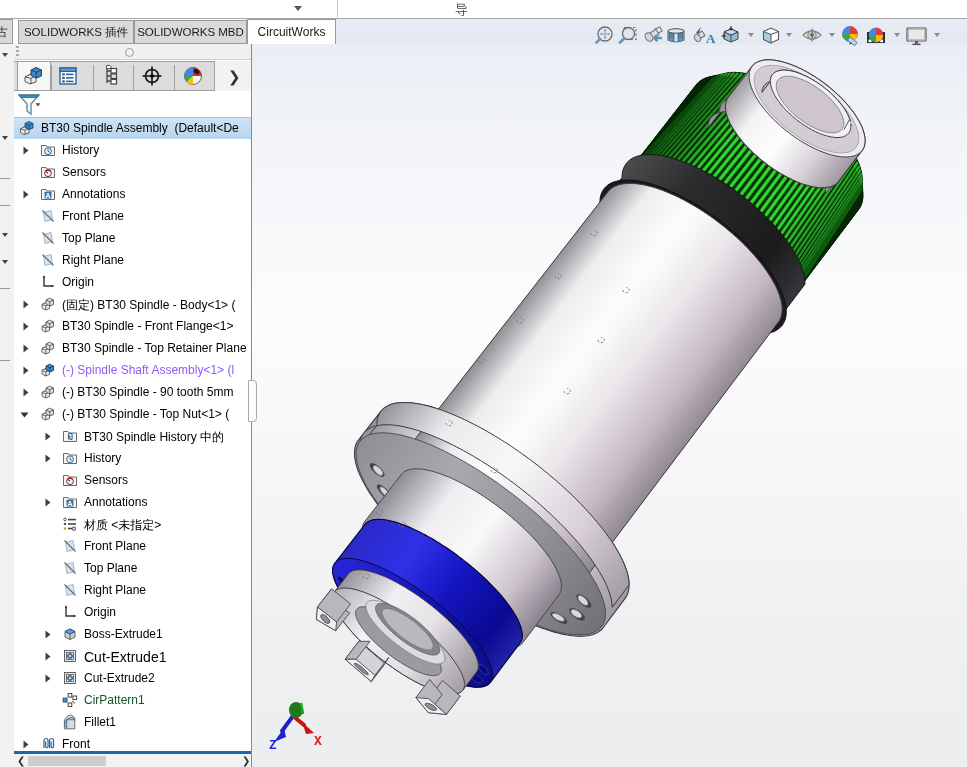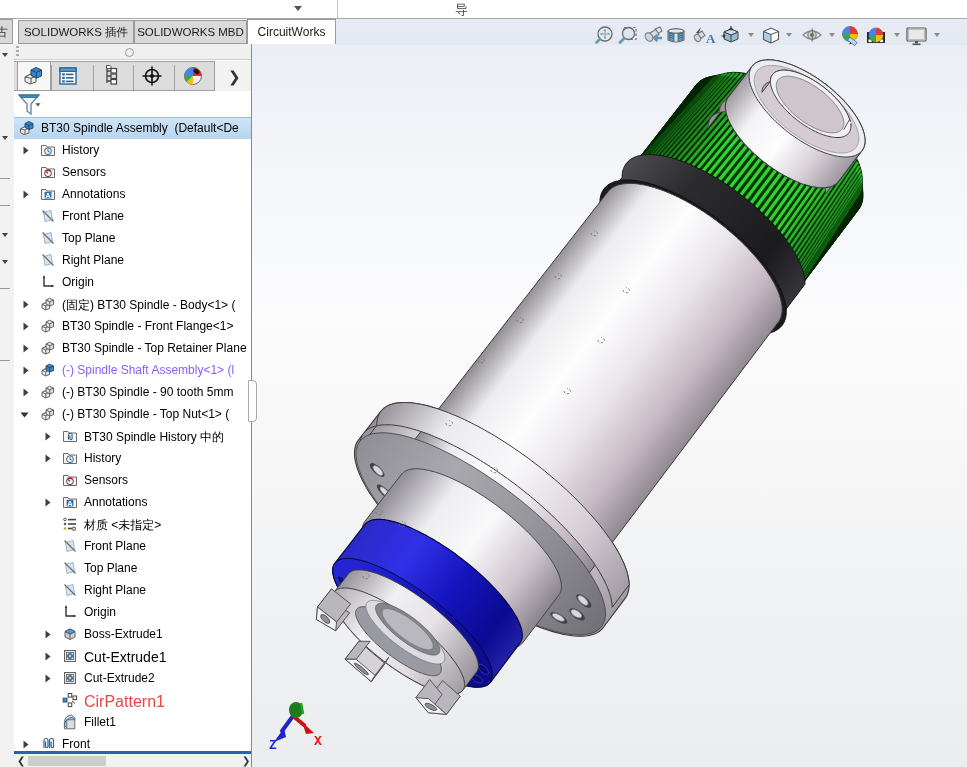--- a/index.html
+++ b/index.html
@@ -321,21 +321,21 @@
         <rect x="6.8" y="6.8" width="2.4" height="2.4" fill="#fff" stroke="#2a5b8a" stroke-width="0.7"></rect>
       </svg></div>
     <div style="position:absolute;left:84px;top:671px;font-size:12px;color:#000;white-space:nowrap">Cut-Extrude2</div>
 <div style="position:absolute;left:62px;top:692px"><svg width="16" height="16" viewBox="0 0 16 16" style="vertical-align:top">
         <rect x="6.2" y="1.5" width="3.6" height="3.6" fill="none" stroke="#444" stroke-width="1"></rect>
         <rect x="11" y="4" width="3.6" height="3.6" fill="none" stroke="#444" stroke-width="1"></rect>
         <rect x="6.2" y="11" width="3.6" height="3.6" fill="none" stroke="#444" stroke-width="1"></rect>
         <rect x="1.2" y="6.2" width="3.8" height="3.8" fill="#4a90c4" stroke="#1d4f78" stroke-width="1"></rect>
         <path d="M10 9 L13 11.5" stroke="#444" stroke-width="1"></path>
       </svg></div>
-    <div style="position:absolute;left:84px;top:693px;font-size:16px;color:#ef4444;white-space:nowrap">CirPattern1</div>
+    <div style="position:absolute;left:84px;top:693px;font-size:12px;color:#14532d;white-space:nowrap">CirPattern1</div>
 <div style="position:absolute;left:62px;top:714px"><svg width="16" height="16" viewBox="0 0 16 16" style="vertical-align:top">
         <path d="M2.5 13.5 L2.5 6 A7.5 7.5 0 0 1 10 -1 L13.5 2 L13.5 13.5 Z" fill="#ddd" stroke="#555" stroke-width="0.9" transform="translate(0,2) scale(0.95)"></path>
         <path d="M2.5 11 A 8.5 8.5 0 0 1 11 2.5 L13.5 5 L5 5 L5 13.5 Z" fill="#9fc4e2" stroke="#2a5b8a" stroke-width="0.8" transform="translate(0,1) scale(0.95)"></path>
       </svg></div>
     <div style="position:absolute;left:84px;top:715px;font-size:12px;color:#000;white-space:nowrap">Fillet1</div>
 <div style="position:absolute;left:22px;top:740px"><svg width="8" height="9" viewBox="0 0 8 9" style="vertical-align:top">
         <path d="M1.5 0.5 L6.5 4.5 L1.5 8.5 Z" fill="#404040"></path>
       </svg></div>
     <div style="position:absolute;left:40px;top:736px"><svg width="16" height="16" viewBox="0 0 16 16" style="vertical-align:top">
         <path d="M4 12 L4 4.5 A2 2 0 0 1 8 4.5 L8 10.5 A1.2 1.2 0 0 1 5.6 10.5 L5.6 5.5" fill="none" stroke="#2a6496" stroke-width="1.2"></path>

